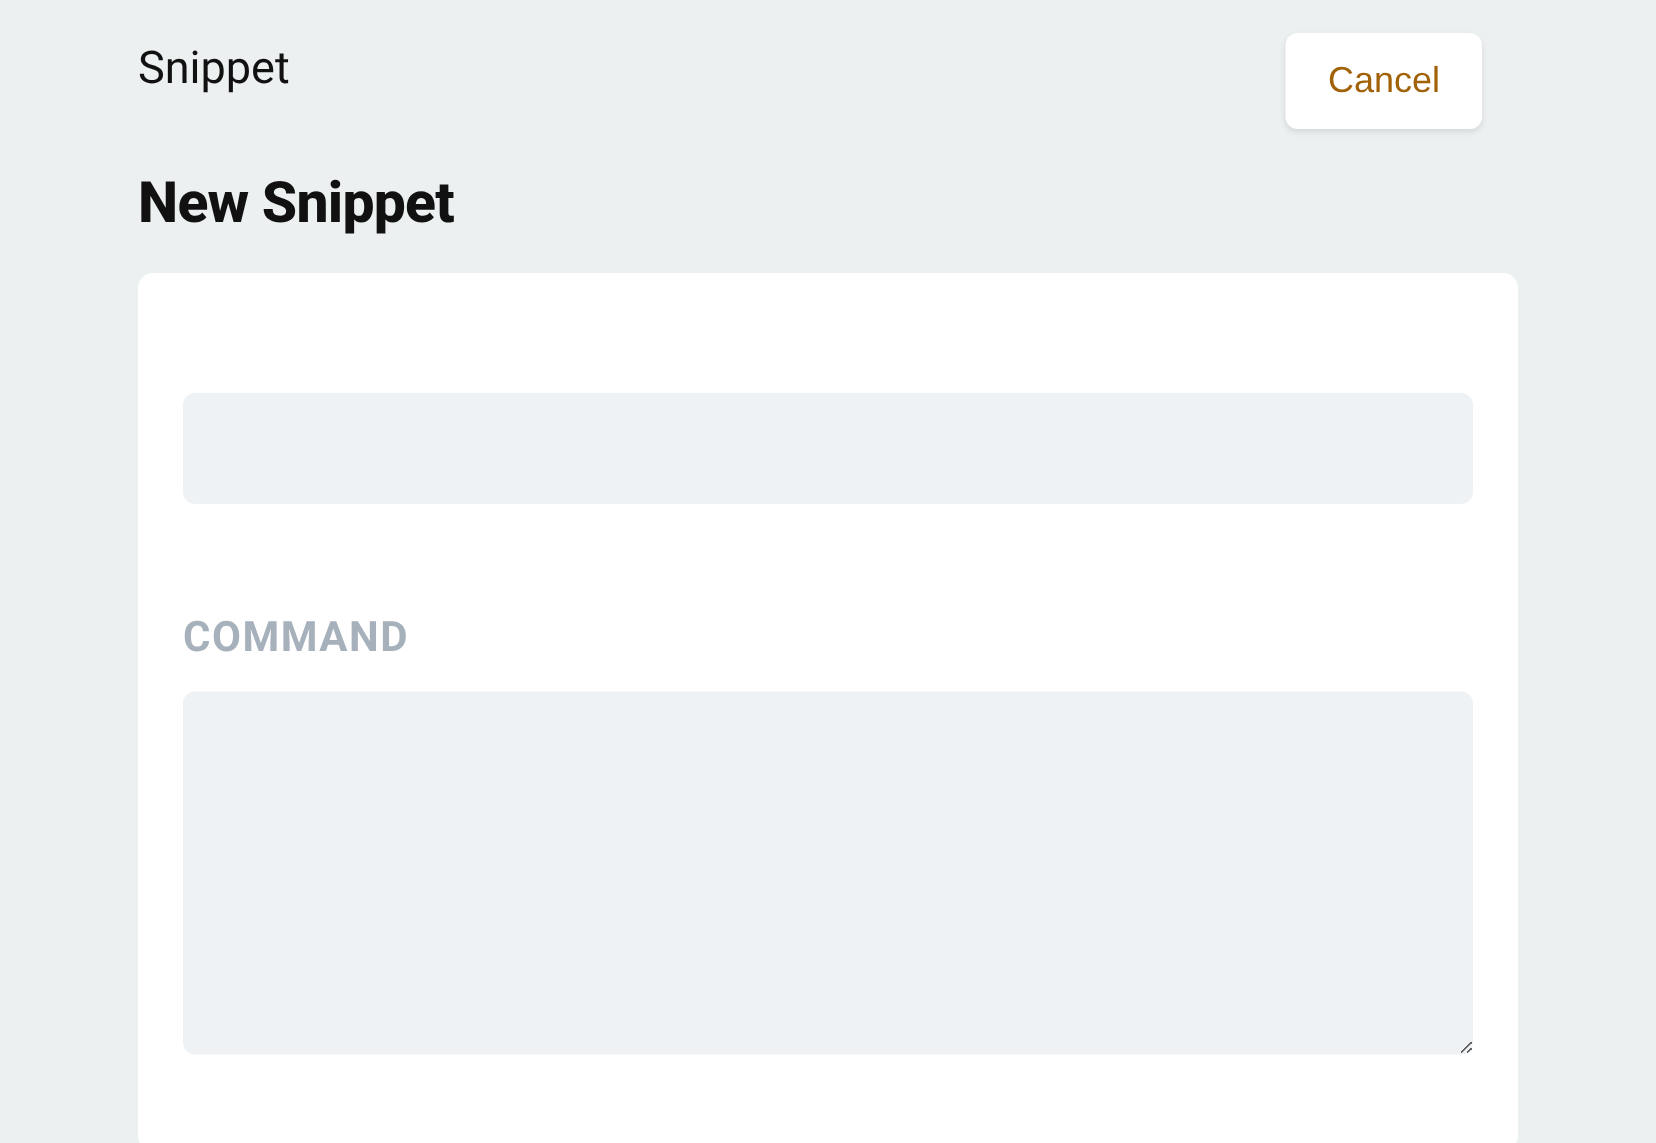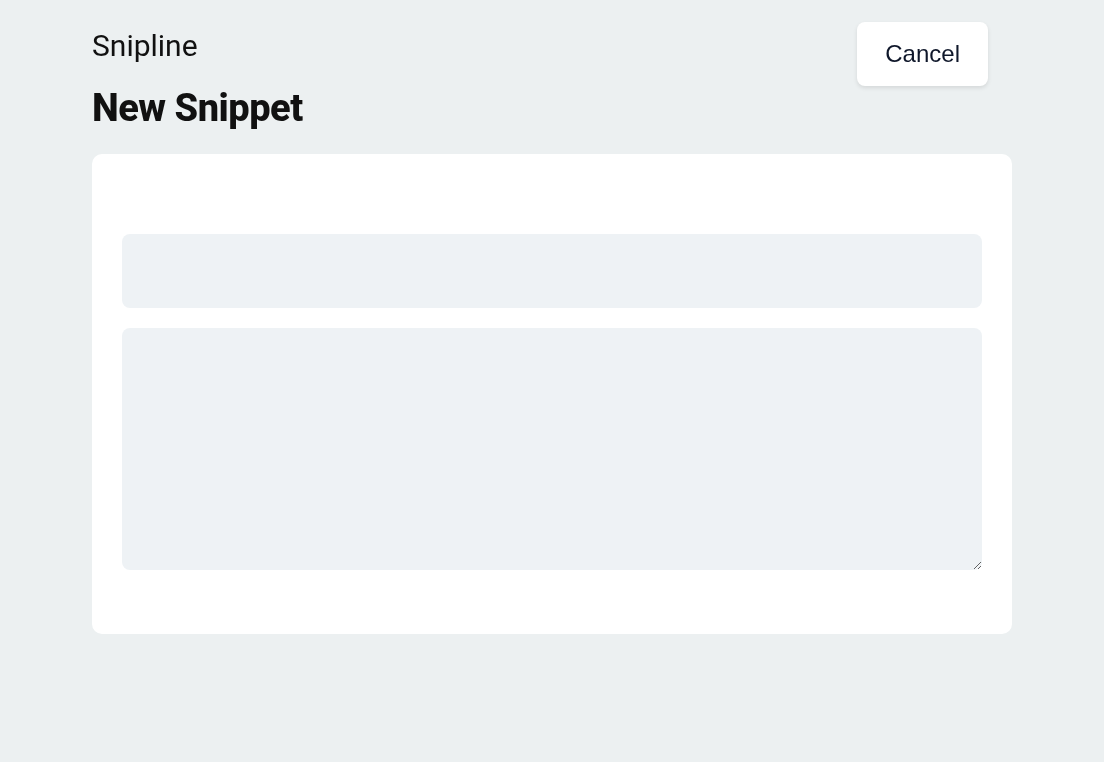--- a/index.html
+++ b/index.html
@@ -33,30 +33,31 @@
       margin-top: 6px;
     }
 
     .cancel-button {
       background-color: #ffffff;
       border: none;
       border-radius: 8px;
       padding: 18px 28px;
       font-size: 24px;
       font-weight: 400;
-      color: #0f172a;
+      color: #a16207;
       cursor: pointer;
       box-shadow: 0 2px 4px rgba(0,0,0,0.1);
       margin-right: 24px;
     }
 
     .page-title {
       font-size: 38px;
       font-weight: 800;
       color: #111;
+      margin-top: 28px;
       letter-spacing: -0.5px;
     }
 
     .card {
       background-color: #ffffff;
       border-radius: 10px;
       margin-top: 24px;
       padding: 60px 30px 60px 30px;
     }
 
@@ -98,24 +99,25 @@
       outline: none;
       resize: both;
       font-family: inherit;
     }
   </style>
 </head>
 <body>
 
 <div class="container">
   <div class="header-row">
-    <div class="app-title">Snipline</div>
+    <div class="app-title">Snippet</div>
     <button class="cancel-button">Cancel</button>
   </div>
 
   <h1 class="page-title">New Snippet</h1>
 
   <div class="card">
     <input type="text" class="title-input" value="" style="">
 
+    <div class="field-label command-label">COMMAND</div>
     <textarea class="command-textarea" style=""></textarea>
   </div>
 </div>
 
 </body></html>

